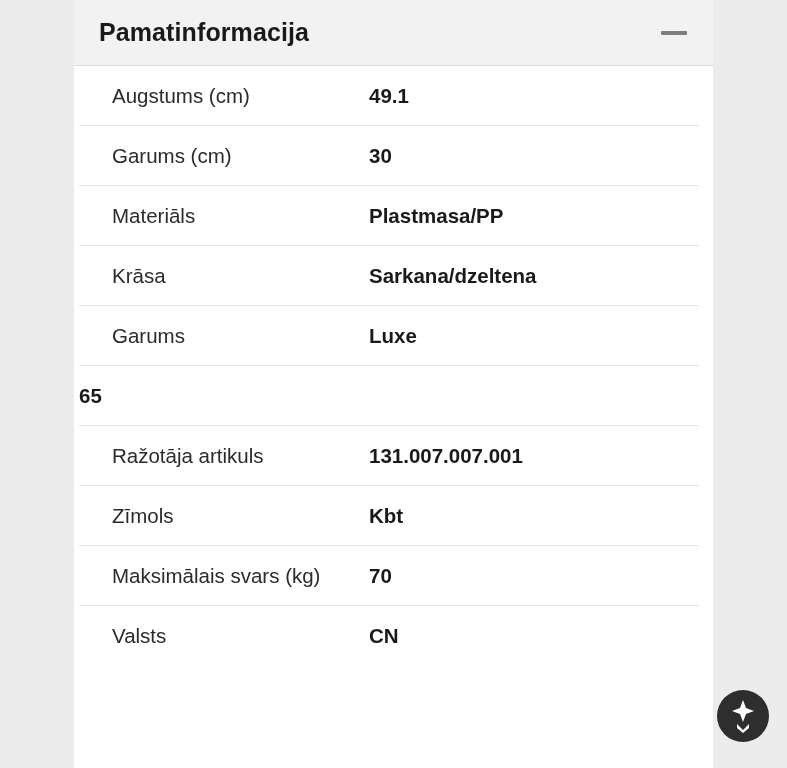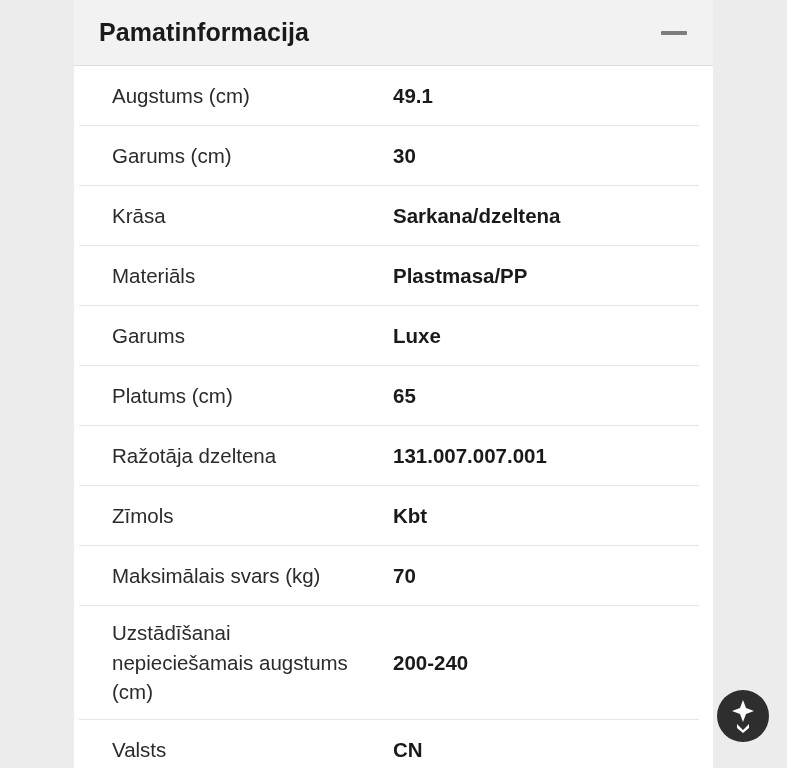--- a/index.html
+++ b/index.html
@@ -69,21 +69,20 @@
     box-sizing: border-box;
     font-size: 20.5px;
     color: #2b2b2b;
     line-height: 1.45;
   }
   .spec-value {
     font-size: 20.5px;
     font-weight: bold;
     color: #1a1a1a;
     line-height: 1.45;
-    margin-left: 24px;
   }
   .row-tall {
     min-height: 114px;
   }
   .watermark {
     position: absolute;
     right: 18px;
     bottom: 26px;
     width: 52px;
     height: 52px;
@@ -113,58 +112,53 @@
       <div class="spec-label">Augstums (cm)</div>
       <div class="spec-value">49.1</div>
     </div>
 
     <div class="spec-row">
       <div class="spec-label">Garums (cm)</div>
       <div class="spec-value">30</div>
     </div>
 
     <div class="spec-row">
-      <div class="spec-label">Krāsa</div>
-      <div class="spec-value">Sarkana/dzeltena</div>
+      <div class="spec-label">Materiāls</div>
+      <div class="spec-value">Plastmasa/PP</div>
     </div>
 
     <div class="spec-row">
-      <div class="spec-label">Materiāls</div>
-      <div class="spec-value">Plastmasa/PP</div>
+      <div class="spec-label">Krāsa</div>
+      <div class="spec-value">Sarkana/dzeltena</div>
     </div>
 
     <div class="spec-row">
       <div class="spec-label">Garums</div>
       <div class="spec-value">Luxe</div>
     </div>
 
     <div class="spec-row">
-      <div class="spec-label">Platums (cm)</div>
       <div class="spec-value">65</div>
     </div>
 
     <div class="spec-row">
-      <div class="spec-label">Ražotāja dzeltena</div>
+      <div class="spec-label">Ražotāja artikuls</div>
       <div class="spec-value">131.007.007.001</div>
     </div>
 
     <div class="spec-row">
       <div class="spec-label">Zīmols</div>
       <div class="spec-value">Kbt</div>
     </div>
 
     <div class="spec-row">
       <div class="spec-label">Maksimālais svars (kg)</div>
       <div class="spec-value">70</div>
     </div>
 
-    <div class="spec-row row-tall">
-      <div class="spec-label">Uzstādīšanai nepieciešamais augstums (cm)</div>
-      <div class="spec-value">200-240</div>
-    </div>
 
     <div class="spec-row">
       <div class="spec-label">Valsts</div>
       <div class="spec-value">CN</div>
     </div>
 
   </div>
 </div>
 
 <div class="watermark">

